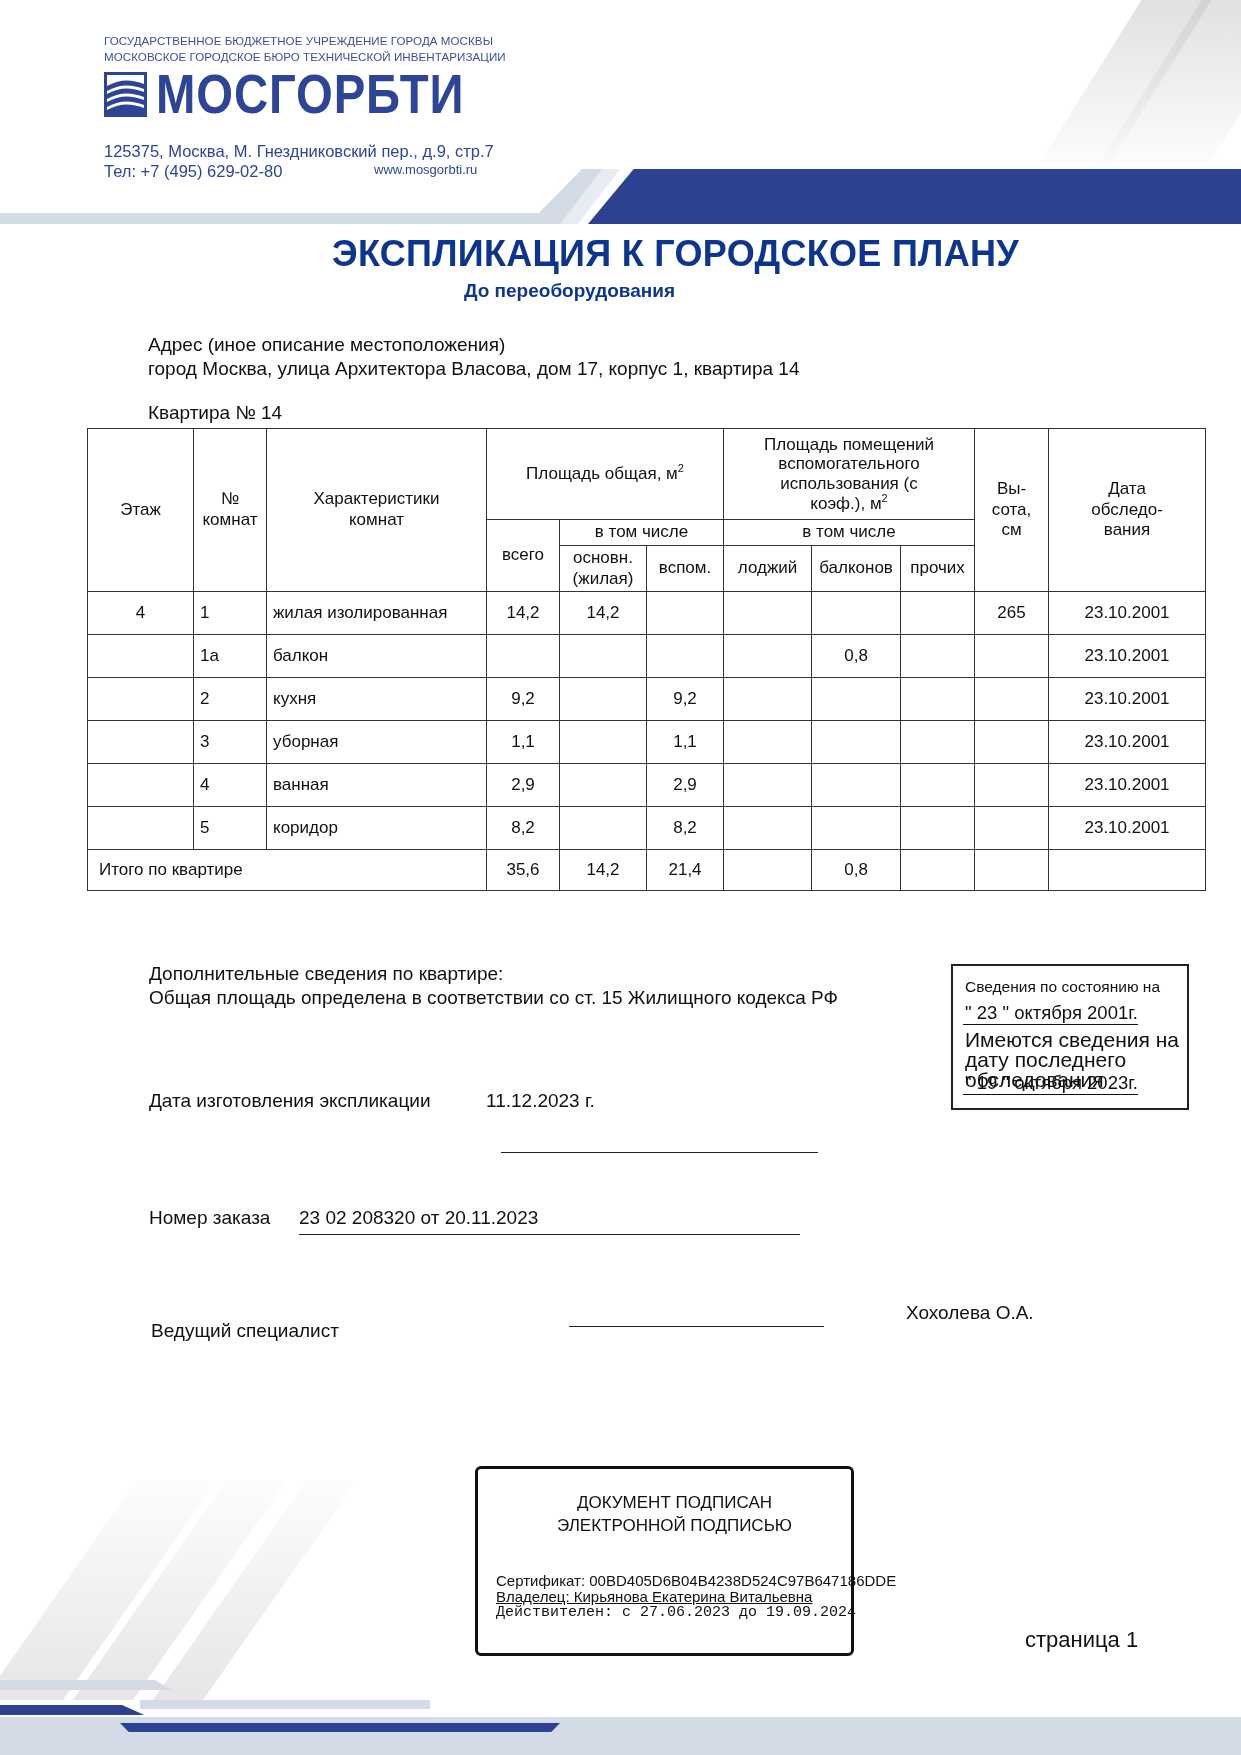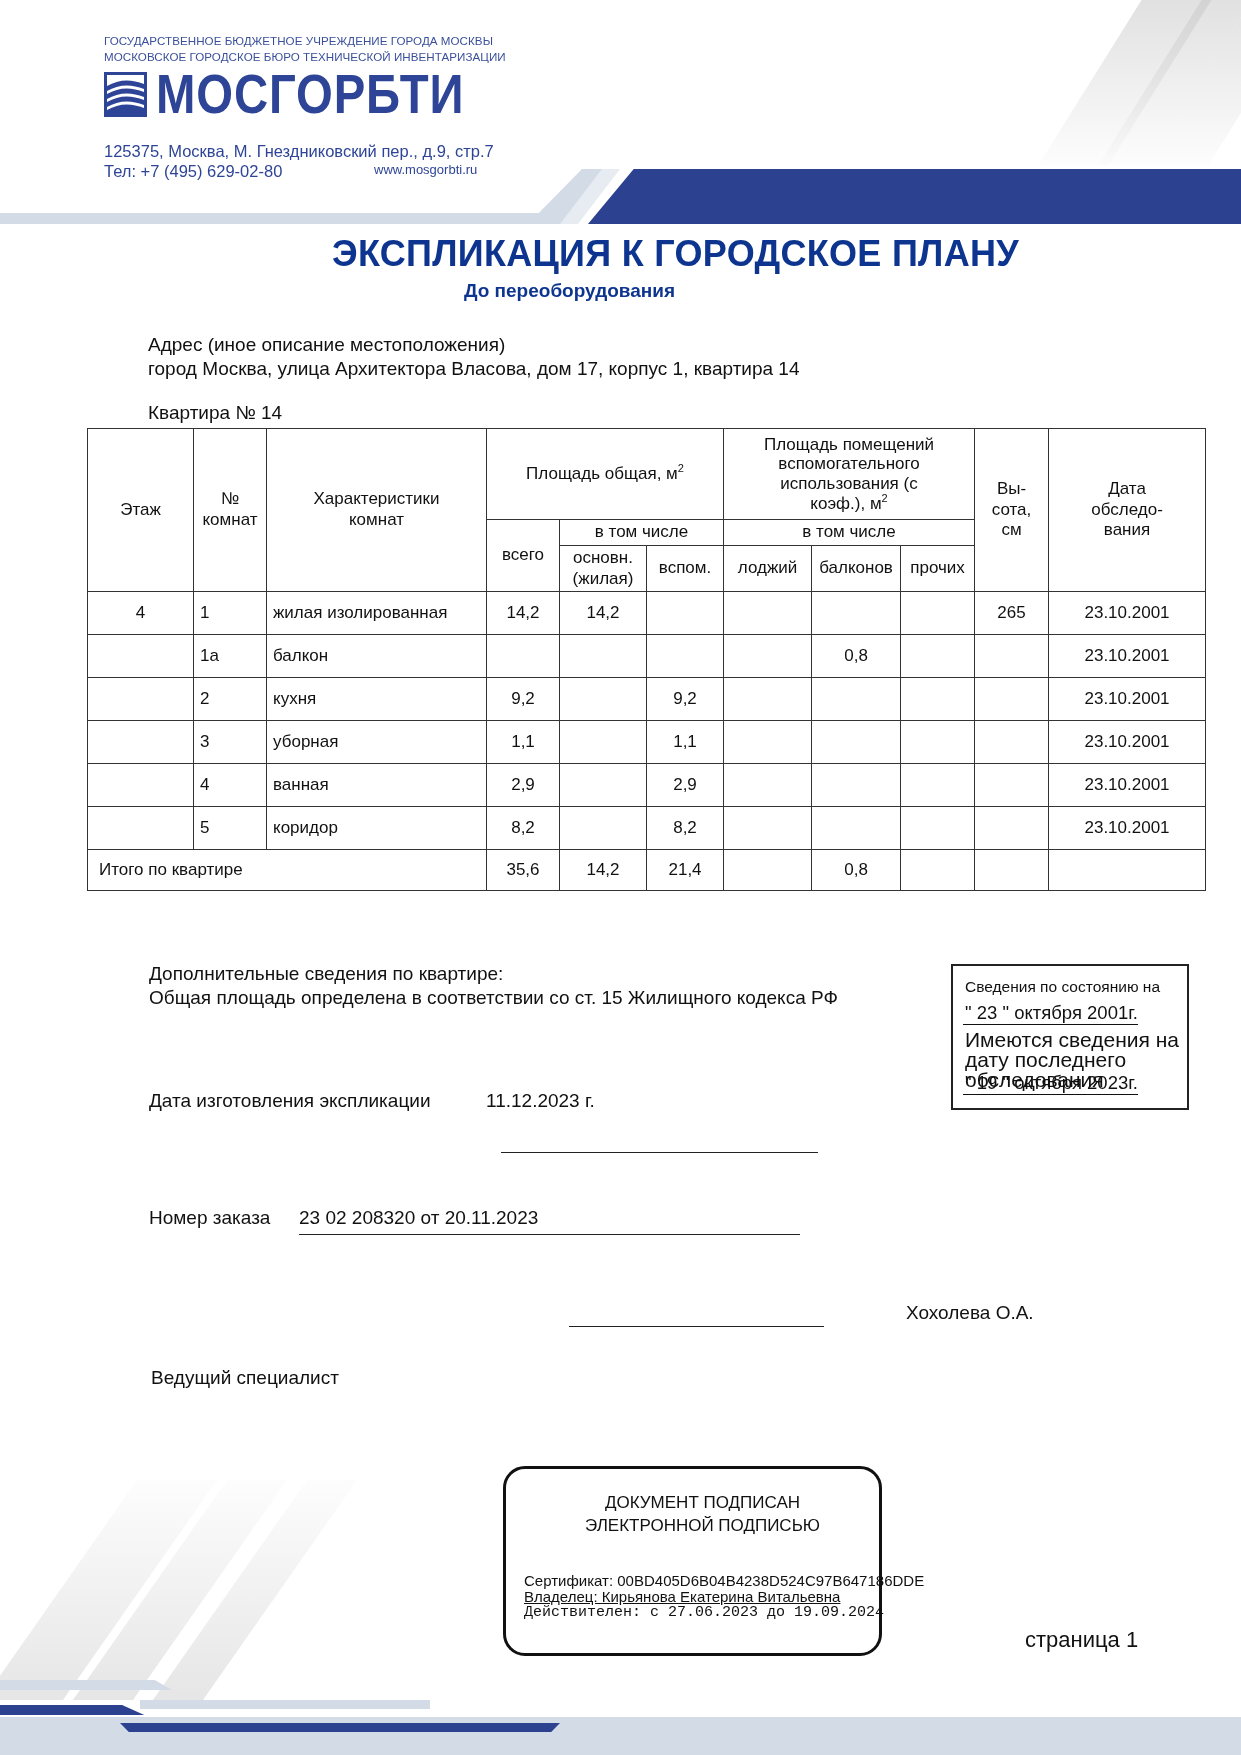--- a/index.html
+++ b/index.html
@@ -74,21 +74,21 @@
   .info-box .s1 { position: absolute; left: 12px; top: 12px; font-size: 15.5px; white-space: nowrap; }
   .info-box .d1 { position: absolute; left: 12px; top: 36px; font-size: 18.5px; white-space: nowrap; }
   .info-box .u1 { position: absolute; left: 10px; top: 58px; width: 175px; border-top: 1.5px solid #111; }
   .info-box .s2 { position: absolute; left: 12px; top: 64px; font-size: 21px; line-height: 0.95; width: 222px; }
   .info-box .d2 { position: absolute; left: 12px; top: 106px; font-size: 18.5px; white-space: nowrap; }
   .info-box .u2 { position: absolute; left: 10px; top: 128px; width: 175px; border-top: 1.5px solid #111; }
 
   .rule { position: absolute; border-top: 1.4px solid #222; }
 
   
-  .sig-stamp { position: absolute; left: 503px; top: 1466px; width: 379px; height: 190px; border: 3.5px solid #111; border-radius: 22px; }
+  .sig-stamp { position: absolute; left: 475px; top: 1466px; width: 379px; height: 190px; border: 3.5px solid #111; border-radius: 6px; }
   .sig-stamp .t1, .sig-stamp .t2 { position: absolute; left: 0; width: 100%; text-align: center; font-size: 17px; white-space: nowrap; padding-left: 20px; }
   .sig-stamp .t1 { top: 24px; }
   .sig-stamp .t2 { top: 47px; }
   .sig-stamp .l { position: absolute; left: 18px; font-size: 15px; white-space: nowrap; }
   .sig-stamp .l1 { top: 103px; }
   .sig-stamp .l2 { top: 119px; text-decoration: underline; }
   .sig-stamp .l3 { top: 135px; font-family: Liberation Mono, monospace; }
 
   .page-num { position: absolute; left: 1025px; top: 1627px; font-size: 22px; }
 </style>
@@ -285,21 +285,21 @@
 </div>
 
 <div class="body-text" style="left:149px;top:1090px;">Дата изготовления экспликации</div>
 <div class="body-text" style="left:486px;top:1090px;">11.12.2023 г.</div>
 <div class="rule" style="left:501px;top:1152px;width:317px;"></div>
 
 <div class="body-text" style="left:149px;top:1207px;">Номер заказа</div>
 <div class="body-text" style="left:299px;top:1207px;">23 02 208320 от 20.11.2023</div>
 <div class="rule" style="left:299px;top:1234px;width:501px;"></div>
 
-<div class="body-text" style="left:151px;top:1367px;">Ведущий специалист</div>
+<div class="body-text" style="left:151px;top:1320px;">Ведущий специалист</div>
 <div class="rule" style="left:569px;top:1326px;width:255px;"></div>
 <div class="body-text" style="left:906px;top:1302px;">Хохолева О.А.</div>
 
 <div class="deco">
   <div class="ftr-grey" style="left:60px;"></div>
   <div class="ftr-grey" style="left:150px;width:60px;"></div>
   <div class="ftr-grey" style="left:230px;width:50px;"></div>
   <div class="ftr-band"></div>
   <div class="ftr-light1"></div>
   <div class="ftr-light2"></div>

